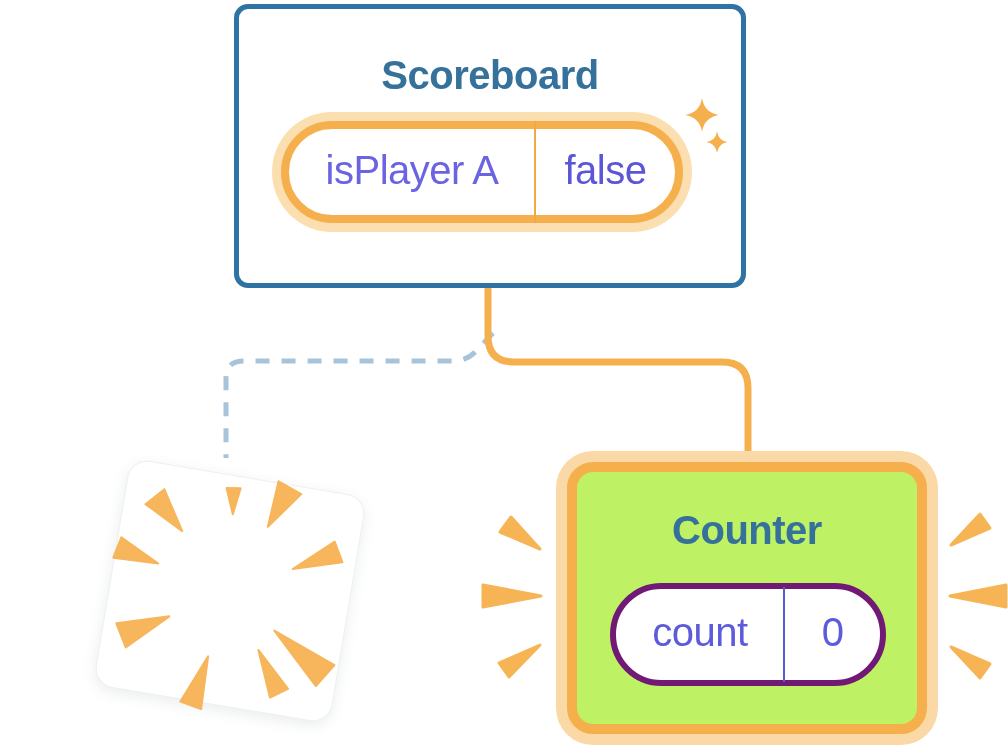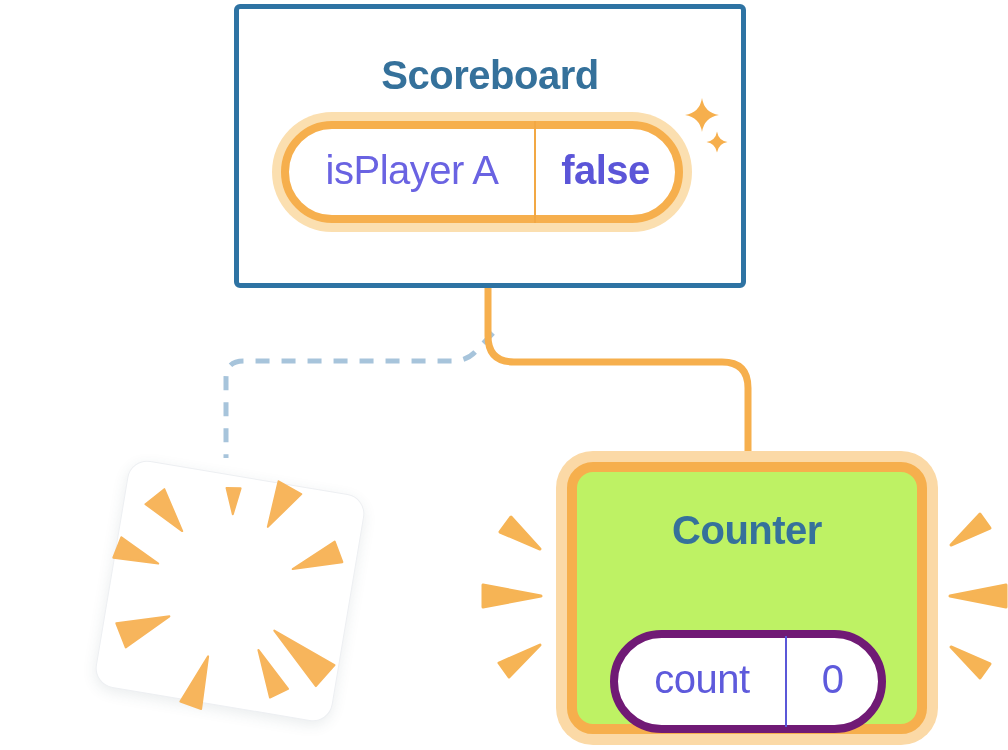--- a/index.html
+++ b/index.html
@@ -6,37 +6,37 @@
   .canvas{
     position:relative;width:1008px;height:750px;background:#ffffff;
     font-family:"Liberation Sans", sans-serif;overflow:hidden;
   }
   .canvas *{box-sizing:border-box;}
   svg.layer{position:absolute;left:0;top:0;pointer-events:none;}
 
   
   .scoreboard-card{
     position:absolute;left:234px;top:4px;width:512px;height:284px;
-    background:#ffffff;border:5px solid #2E73A3;border-radius:6px;z-index:3;
+    background:#ffffff;border:5px solid #2E73A3;border-radius:14px;z-index:3;
   }
   .card-title{
     position:absolute;left:0;right:0;top:44px;text-align:center;
     font-size:40px;font-weight:600;color:#35719B;letter-spacing:-0.5px;
   }
   .state-pill{
     position:absolute;left:42px;top:112px;width:402px;height:102px;
     background:#ffffff;border:8px solid #F6AF4D;border-radius:999px;
     box-shadow:0 0 0 9px #FBDFB0;
   }
   .pill-cell{
     position:absolute;top:0;bottom:4px;display:flex;align-items:center;justify-content:center;
     font-size:40px;color:#6A63E2;letter-spacing:-0.5px;
   }
   .state-pill .pill-label{left:0;width:246px;}
-  .state-pill .pill-value{left:247px;right:0;font-weight:700;color:#5B55D8;}
+  .state-pill .pill-value{left:247px;right:0;font-weight:400;color:#5B55D8;}
   .state-pill .pill-divider{
     position:absolute;left:245px;top:-8px;bottom:-8px;width:2px;background:#F2A844;
   }
   .sparkle{position:absolute;z-index:4;}
   .sparkle-big{left:445px;top:88px;}
   .sparkle-small{left:467px;top:122px;}
 
   
   .exploding-card{
     position:absolute;left:110px;top:476px;width:240px;height:230px;
@@ -48,21 +48,21 @@
 
   
   .counter-card{
     position:absolute;left:567px;top:462px;width:360px;height:272px;
     background:#bef264;border:10px solid #F6AF4D;border-radius:26px;
     box-shadow:0 0 0 11px #FBD9A6;z-index:3;
   }
   .counter-card .card-title{top:36px;}
   .count-pill{
     position:absolute;left:33px;top:111px;width:276px;height:103px;
-    background:#ffffff;border:8px solid #701a75;border-radius:999px;margin-top:47px;
+    background:#ffffff;border:6px solid #701a75;border-radius:999px;
   }
   .count-pill .pill-cell{color:#5E5ADC;}
   .count-pill .pill-label{left:0;width:168px;}
   .count-pill .pill-value{left:169px;right:0;}
   .count-pill .pill-divider{
     position:absolute;left:167px;top:-2px;bottom:-2px;width:2px;background:#5B58D8;
   }
 </style>
 </head>
 <body>

